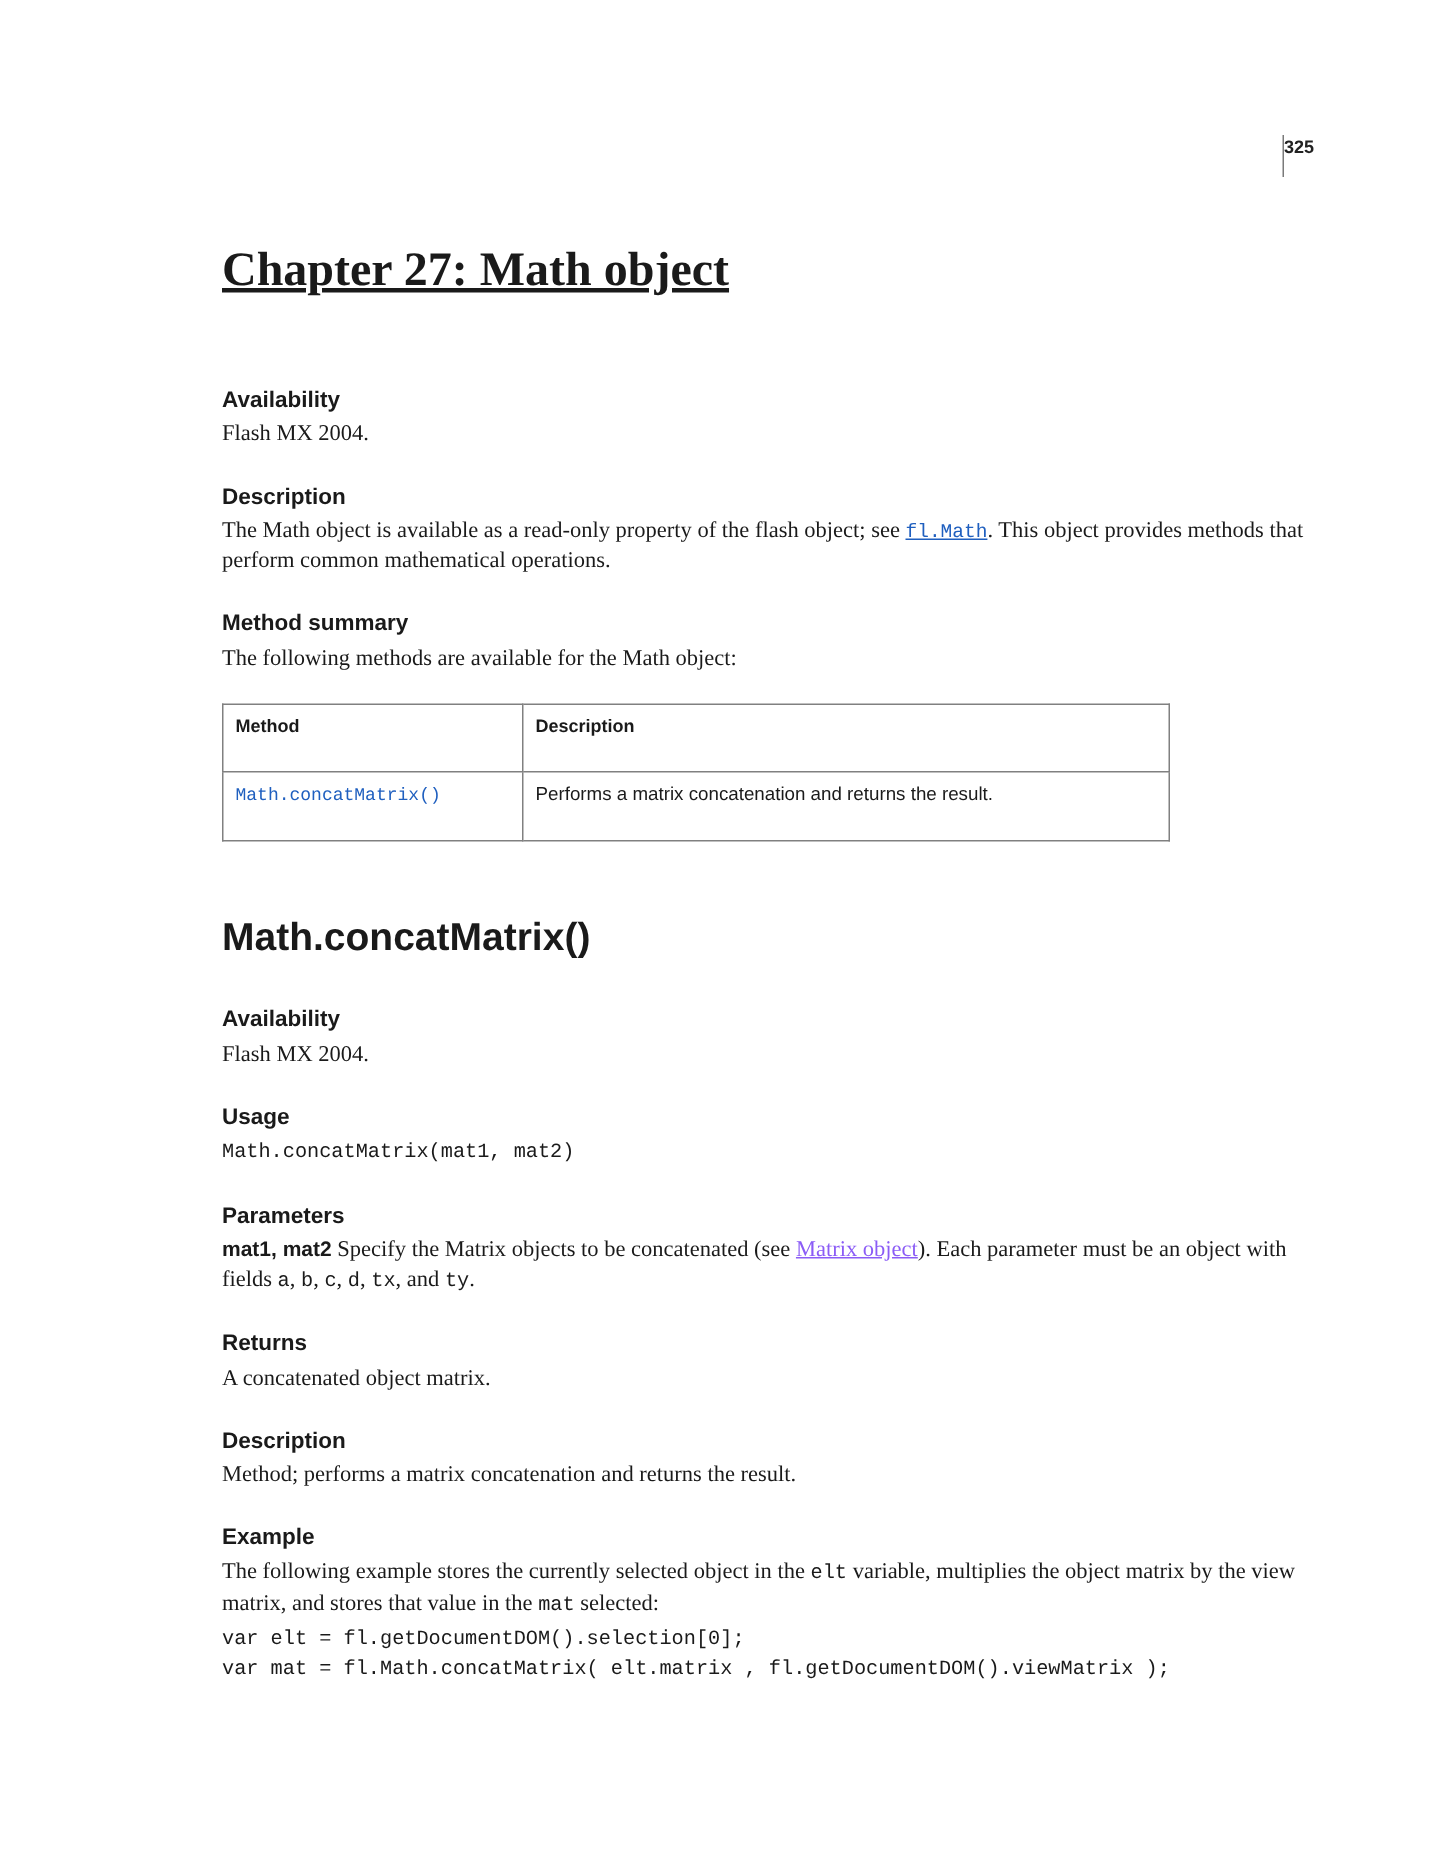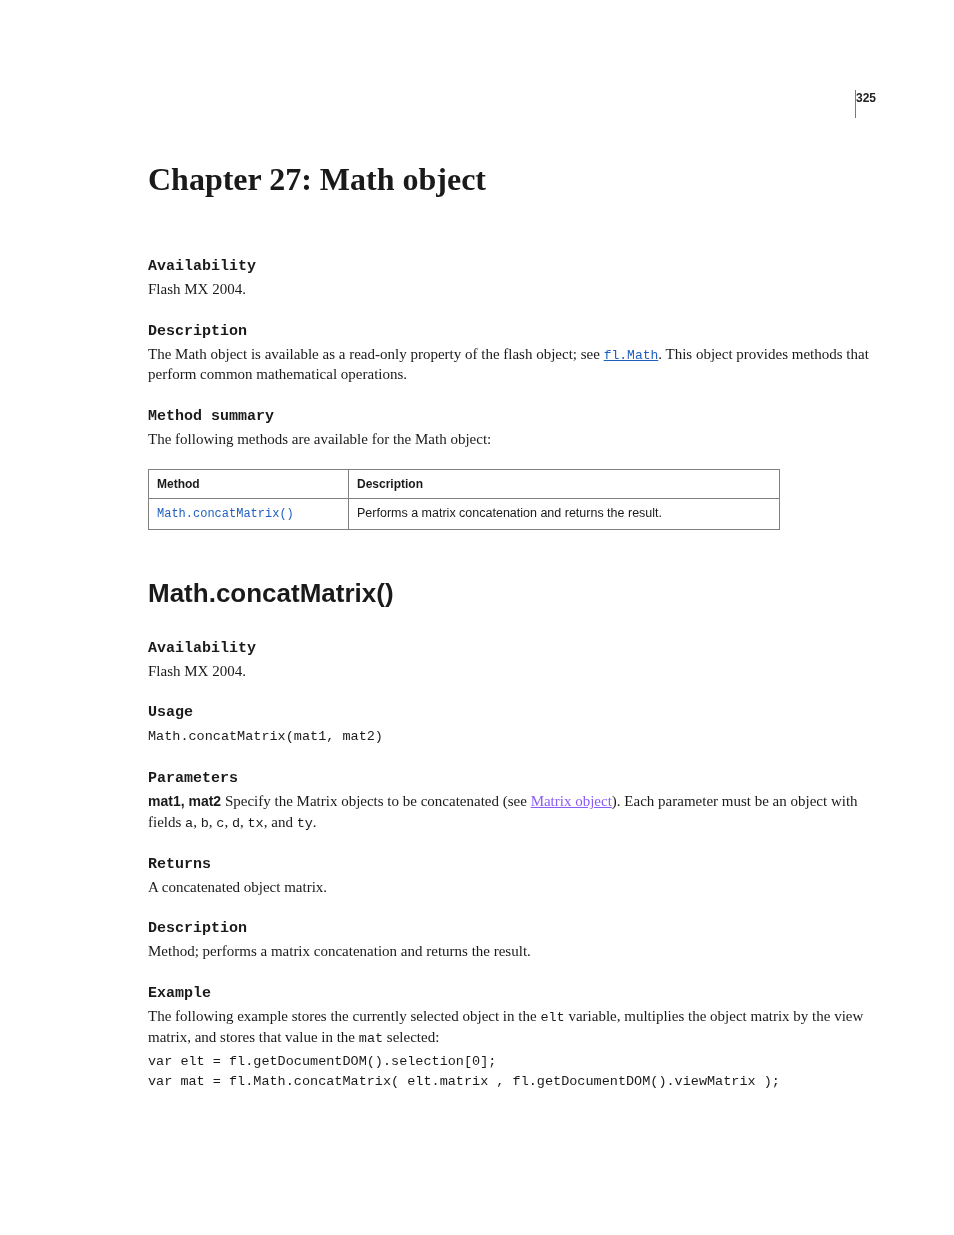--- a/index.html
+++ b/index.html
@@ -25,30 +25,31 @@
     border-left: 1px solid #7a7a7a;
     padding: 0 0 12px 0;
   }
   h1.chapter-title {
     font-family: "Minion Pro", Georgia, serif;
     font-weight: 700;
     font-size: 32px;
     margin-top: 70px;
     margin-bottom: 56px;
     letter-spacing: 0;
+    text-decoration: underline;
   }
   h2.section-title {
     font-family: "Myriad Pro", Arial, sans-serif;
     font-weight: 700;
     font-size: 26px;
     margin-top: 46px;
     margin-bottom: 28px;
   }
   .sub-head {
-    font-family: Liberation Mono, monospace;
+    font-family: Liberation Sans, sans-serif;
     font-weight: 700;
     font-size: 15px;
     margin-top: 22px;
     margin-bottom: 2px;
   }
   p.body { font-size: 15px; margin-bottom: 2px; }
   .link { color: #1f5fbf; font-family: "Courier New", monospace; font-size: 13px; }
   .link-plain { color: #8b5cf6; }
   .code-inline { font-family: "Courier New", monospace; font-size: 13.5px; }
   .code-block {
@@ -62,21 +63,21 @@
   table.method-table {
     border-collapse: collapse;
     width: 632px;
     margin-top: 20px;
     font-family: "Myriad Pro", Arial, sans-serif;
     font-size: 12.5px;
   }
   table.method-table th,
   table.method-table td {
     border: 1px solid #808080;
-    padding: 6px 8px 6px 8px;
+    padding: 6px 8px 22px 8px;
     text-align: left;
     vertical-align: top;
     margin-top: 16px;
   }
   table.method-table th {
     font-weight: 700;
     font-size: 12px;
   }
   table.method-table td.method-cell a {
     color: #1f5fbf;

